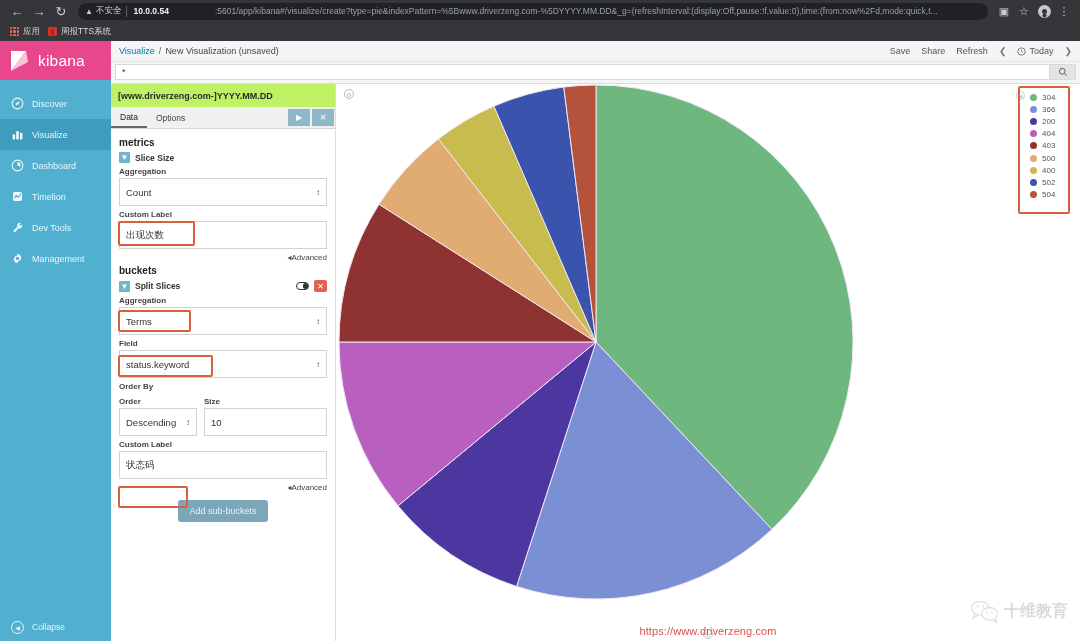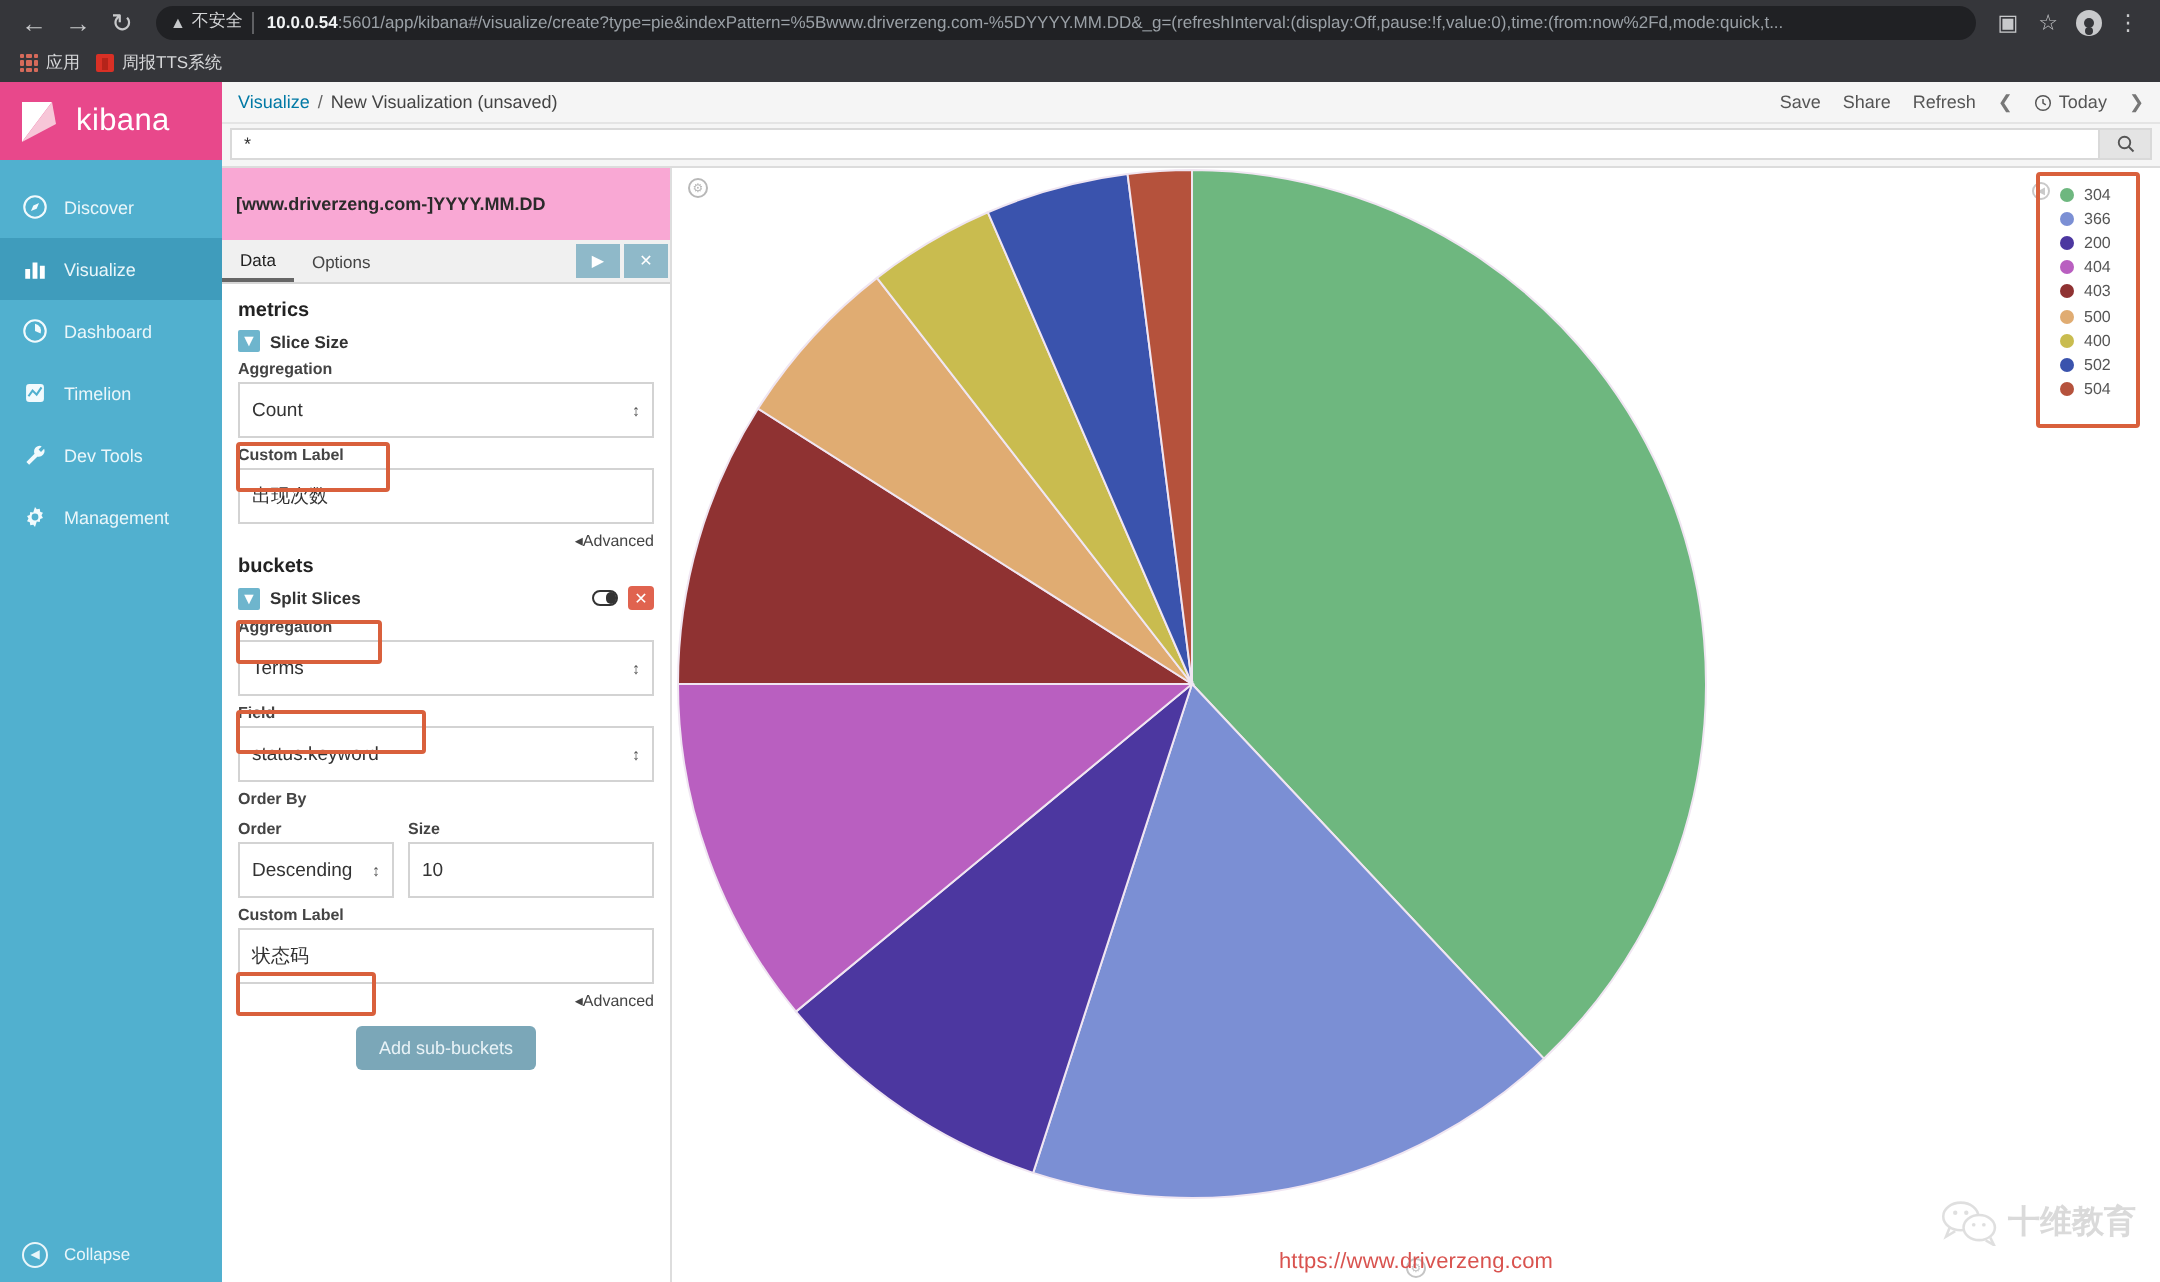--- a/index.html
+++ b/index.html
@@ -48,21 +48,21 @@
   .warn-ico {
     color: #c6c8ca; font-size: 8px; margin-right: 3px; flex:0 0 auto;
   }
   .warn-text {
     color: #d4d5d7; font-size: 8.5px; margin-right: 5px; flex:0 0 auto;
   }
   .omni-divider {
     width:1px; height:11px; background:#5f6063; margin-right:6px; flex:0 0 auto;
   }
   .url-host { color:#f1f3f4; font-size:8.5px; white-space:nowrap; font-weight:bold;}
-  .url-rest { color:#9aa0a6; font-size:8.5px; white-space:nowrap; overflow:hidden; text-overflow:clip;}
+  .url-rest { color:#9aa0a6; font-size:8.5px; white-space:nowrap; overflow:hidden; text-overflow:clip;padding-left:46px;}
   .omni-icons { display:flex; align-items:center; gap:0; flex:0 0 auto; }
   .omni-ic {
     width:20px; height:20px; display:flex; align-items:center; justify-content:center;
     color:#c8c9cb; font-size:11px; cursor:pointer;
   }
   .avatar-ic {
     width:13px; height:13px; border-radius:50%;
     background:#c8c9cb; display:flex; align-items:center; justify-content:center;
   }
   .avatar-ic::after{
@@ -160,21 +160,21 @@
   }
 
   .kb-body { flex:1 1 auto; display:flex; min-height:0; position:relative;}
 
   
   .kb-editor {
     width:225px; flex:0 0 225px; background:#fff; border-right:1px solid #ddd;
     display:flex; flex-direction:column; position:relative;
   }
   .kb-idx-header {
-    background:#f9a8d4; height:36px; display:flex; align-items:center; padding-left:7px;
+    background:#bef264; height:23px; display:flex; align-items:center; padding-left:7px;
     font-size:9px; font-weight:bold; color:#2b2b2b;
   }
   .kb-tabs {
     height:22px; background:#f0f0f0; border-bottom:1px solid #d6d6d6;
     display:flex; align-items:stretch;
   }
   .kb-tab {
     padding:0 9px; display:flex; align-items:center; font-size:8.5px; color:#444; cursor:pointer;
   }
   .kb-tab.active { border-bottom:2px solid #666; color:#222;}

